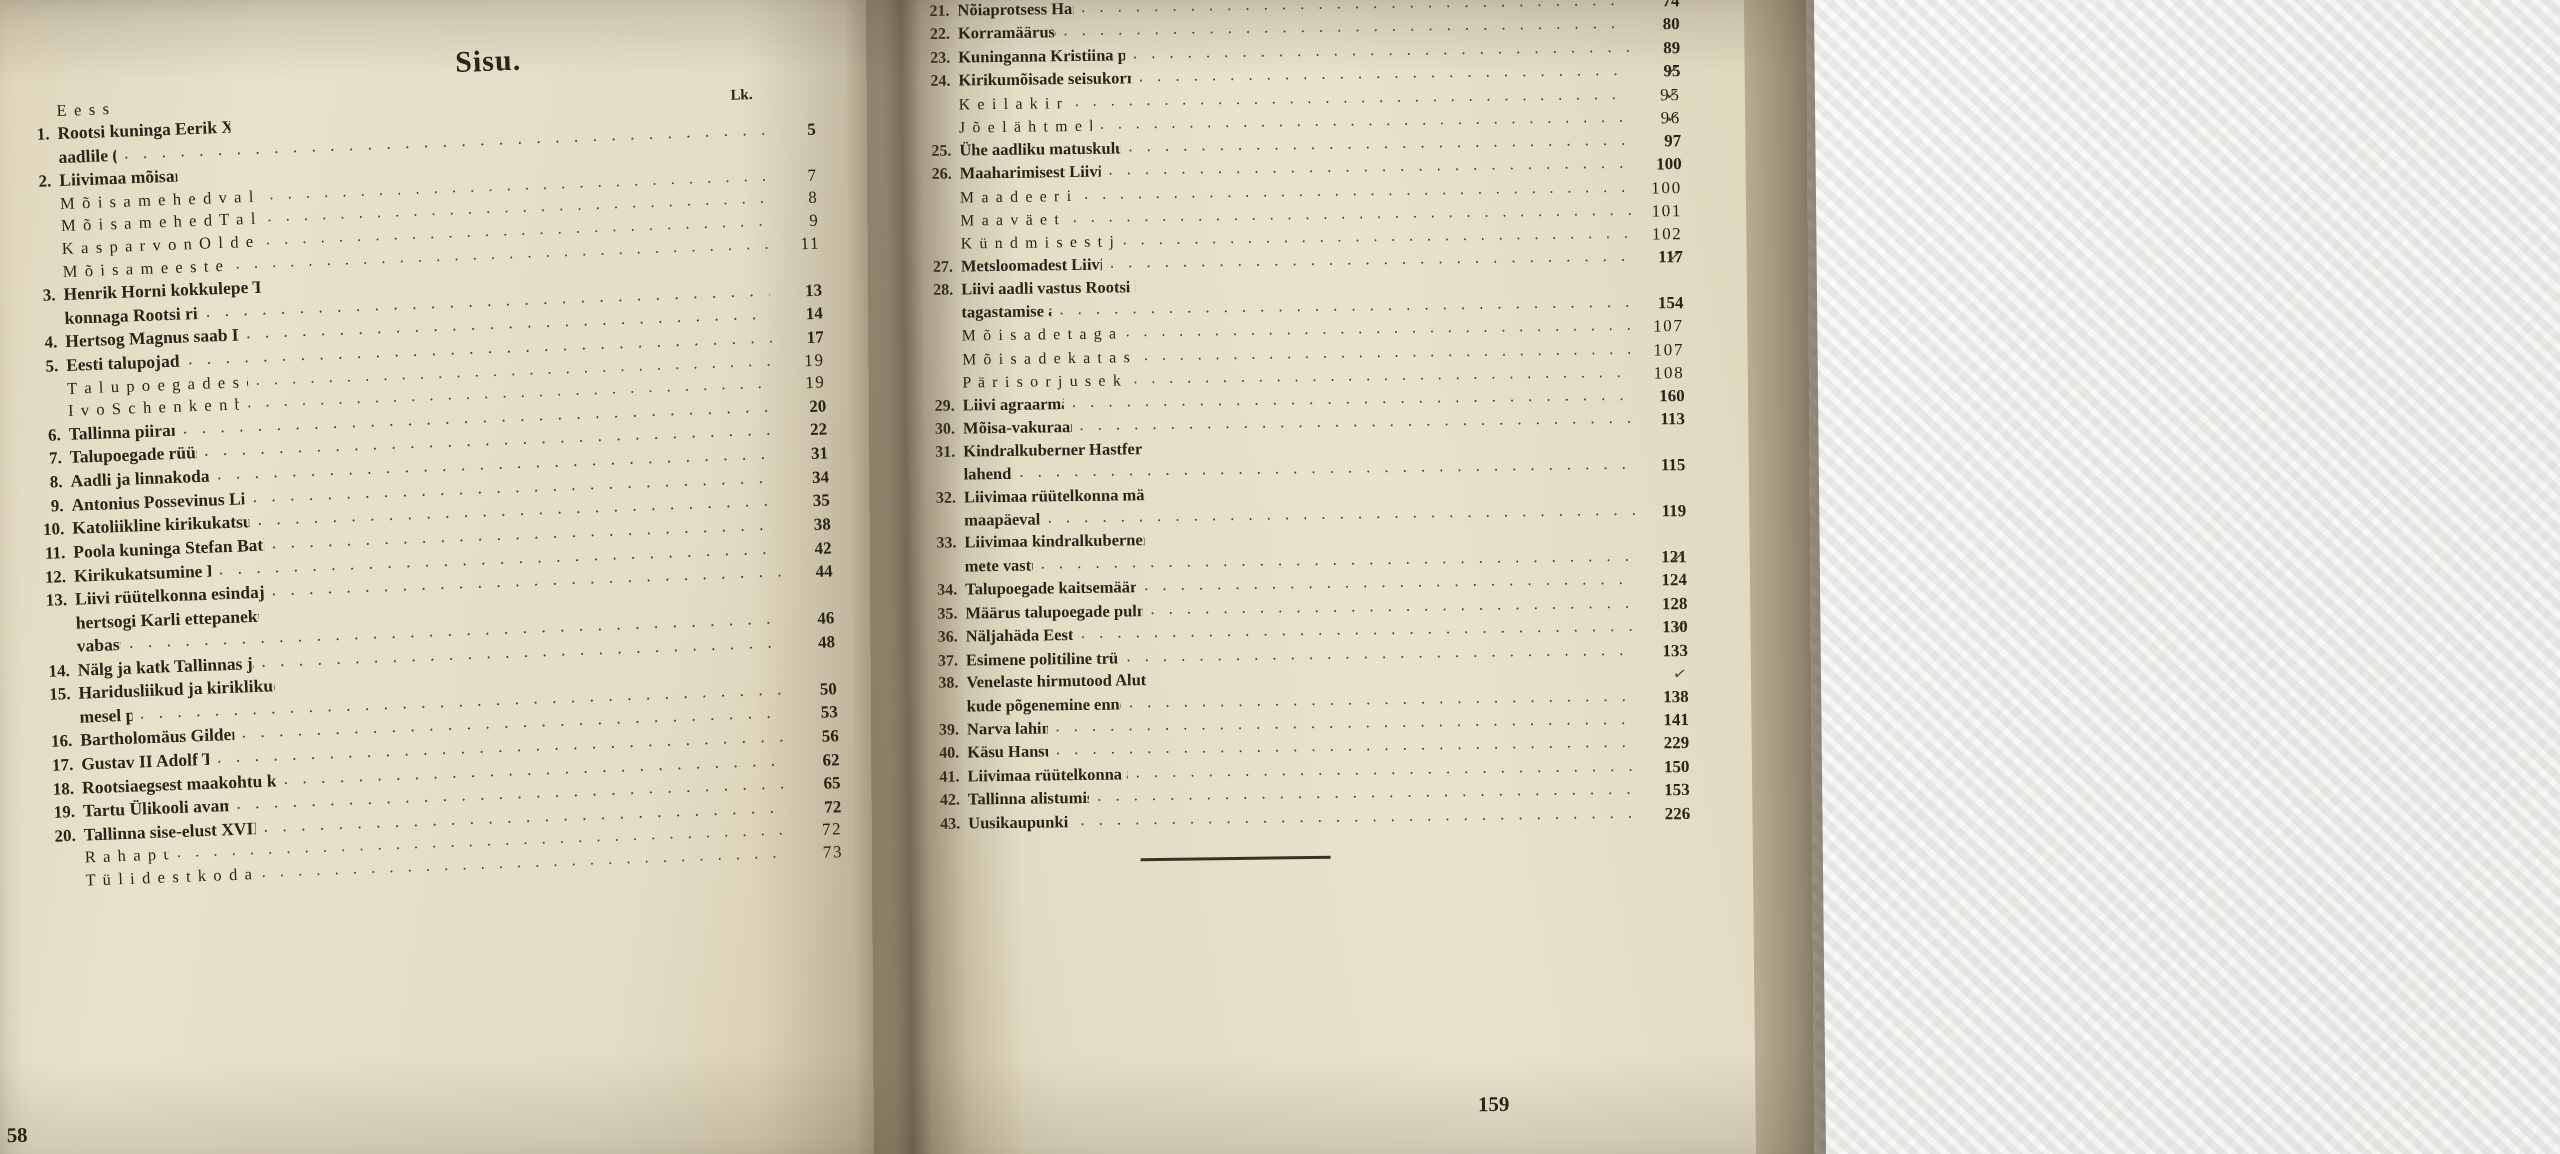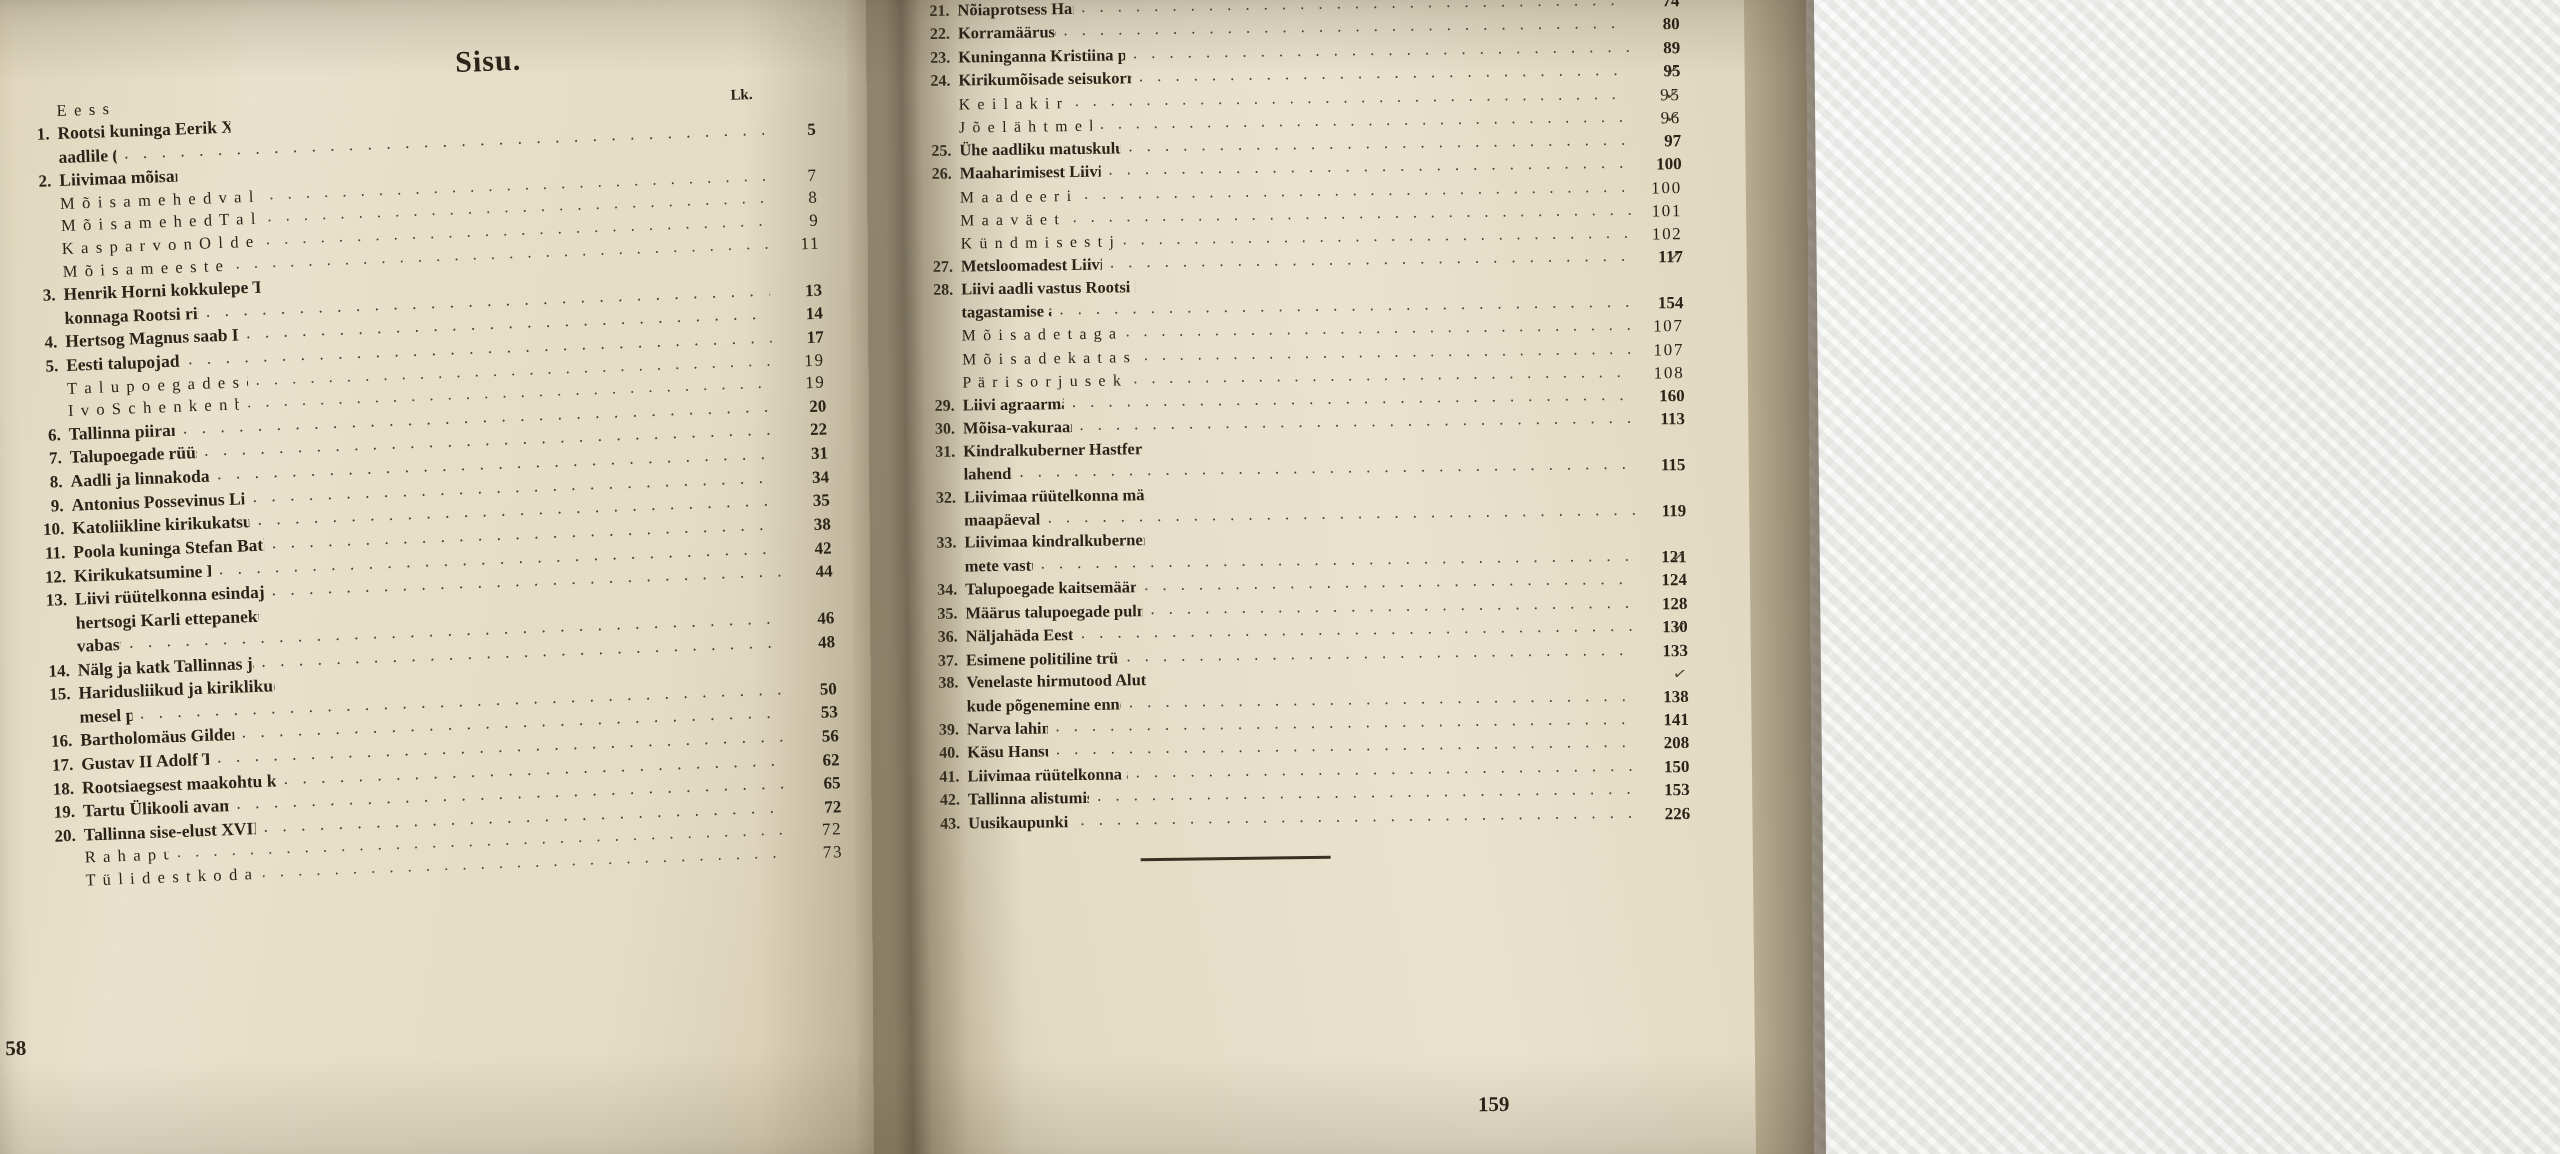--- a/index.html
+++ b/index.html
@@ -220,21 +220,21 @@
   }
 
   .folio {
     position: absolute;
     font-size: 21px;
     font-weight: bold;
     color: #2a2318;
   }
   .folio-left {
     left: 8px;
-    top: 1043px;
+    top: 1130px;
     transform: rotate(-1deg);
   }
   .folio-right {
     left: 1488px;
     top: 1086px;
     transform: rotate(-0.6deg);
     margin-top: 20px;
   }
 
   
@@ -682,21 +682,21 @@
           <div class="row">
             <span class="num">39.</span>
             <span class="label">Narva lahing 1700. a.</span>
             <span class="dots">. . . . . . . . . . . . . . . . . . . . . . . . . . . . . . . . . . . . . . . . . . . . . . . . . . . . . . . . . . . . </span>
             <span class="pg">141</span>
           </div>
           <div class="row">
             <span class="num">40.</span>
             <span class="label">Käsu Hansu nutulaul</span>
             <span class="dots">. . . . . . . . . . . . . . . . . . . . . . . . . . . . . . . . . . . . . . . . . . . . . . . . . . . . . . . . . . . . </span>
-            <span class="pg">208</span>
+            <span class="pg">229</span>
           </div>
           <div class="row">
             <span class="num">41.</span>
             <span class="label">Liivimaa rüütelkonna alistumistingimustest 1710</span>
             <span class="dots">. . . . . . . . . . . . . . . . . . . . . . . . . . . . . . . . . . . . . . . . . . . . . . . . . . . . . . . . . . . . </span>
             <span class="pg">150</span>
           </div>
           <div class="row">
             <span class="num">42.</span>
             <span class="label">Tallinna alistumisest Venele (1710)</span>

